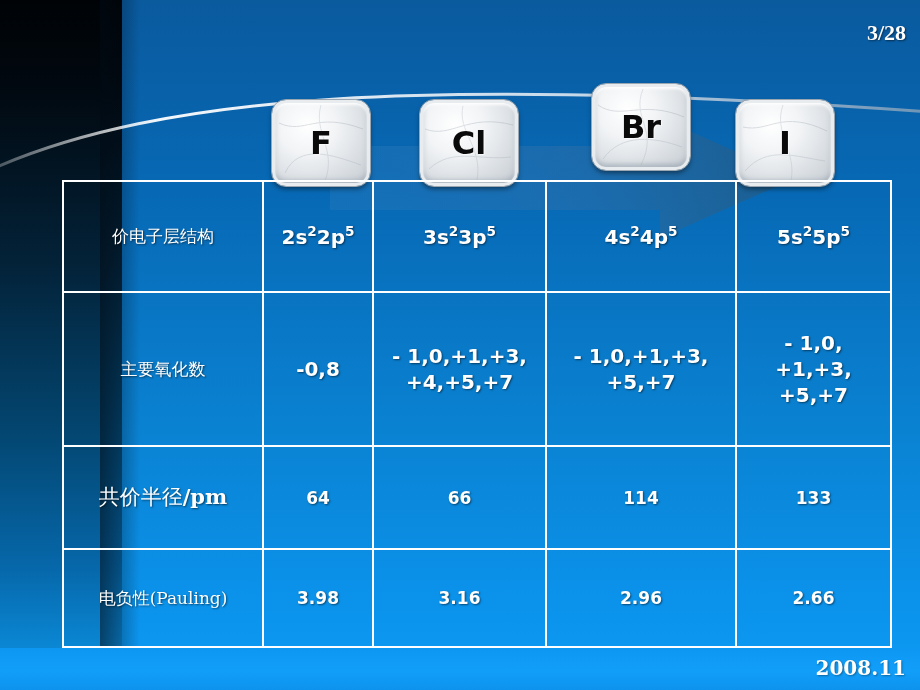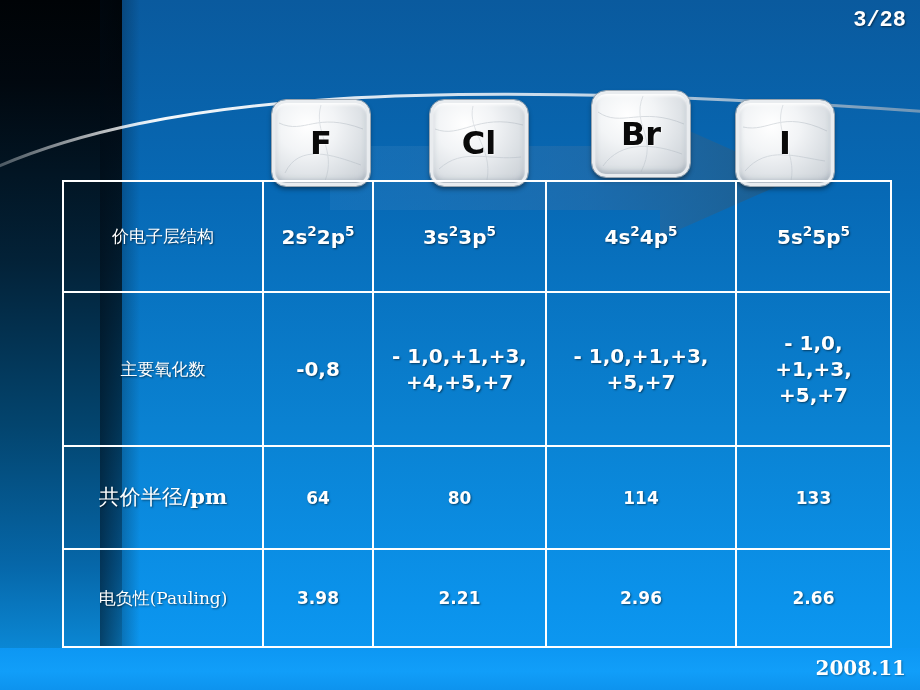--- a/index.html
+++ b/index.html
@@ -51,25 +51,25 @@
     font-size: 42px;
     font-weight: 700;
     color: #ffffff;
     font-family: "DejaVu Serif", "Liberation Serif", serif;
     letter-spacing: 2px;
     text-shadow: 2px 2px 3px rgba(0,0,0,0.55);
     white-space: nowrap;
   }
   #page-number {
     position: absolute;
-    right: 14px; top: 8px;
+    right: 14px; top: 20px;
     font-size: 22px;
     font-weight: 700;
     color: #ffffff;
-    font-family: Liberation Mono, monospace;
+    font-family: Liberation Serif, serif;
     text-shadow: 1px 1px 2px rgba(0,0,0,0.5);
   }
 
   
   #big-arrow {
     position: absolute;
     left: 330px; top: 112px;
     width: 470px; height: 140px;
     pointer-events: none;
   }
@@ -100,22 +100,22 @@
   .element-tile .sym {
     position: relative;
     font-size: 32px;
     font-weight: 700;
     color: #0a0a0a;
     font-family: "DejaVu Sans", "Liberation Sans", sans-serif;
     text-shadow: 1px 1px 1px rgba(255,255,255,0.7);
     z-index: 2;
   }
   #tile-F  { left: 272px; top: 100px; }
-  #tile-Cl { left: 430px; top: 100px; text-align: center; }
-  #tile-Br { left: 592px; top: 91px; justify-content: center; }
+  #tile-Cl { left: 420px; top: 100px; text-align: center; }
+  #tile-Br { left: 592px; top: 84px; justify-content: center; }
   #tile-I  { left: 736px; top: 100px; }
 
   
   #table-wrap {
     position: absolute;
     left: 62px; top: 180px;
     width: 828px; height: 468px;
   }
   table.data {
     width: 828px;
@@ -308,38 +308,38 @@
             </td>
         </tr>
         <tr class="r3">
           <td>
             <div class="row-label serif" style="font-size:21px">共价半径<b>/pm</b></div>
           </td>
           <td>
               <div class="cellval big">64</div>
             </td>
           <td>
-              <div class="cellval big">80</div>
+              <div class="cellval big">66</div>
             </td>
           <td>
               <div class="cellval big">114</div>
             </td>
           <td>
               <div class="cellval big">133</div>
             </td>
         </tr>
         <tr class="r4">
           <td>
             <div class="row-label serif">电负性(Pauling)</div>
           </td>
           <td>
               <div class="cellval big">3.98</div>
             </td>
           <td>
-              <div class="cellval big">2.21</div>
+              <div class="cellval big">3.16</div>
             </td>
           <td>
               <div class="cellval big">2.96</div>
             </td>
           <td>
               <div class="cellval big">2.66</div>
             </td>
         </tr>
       </tbody>
     </table>

